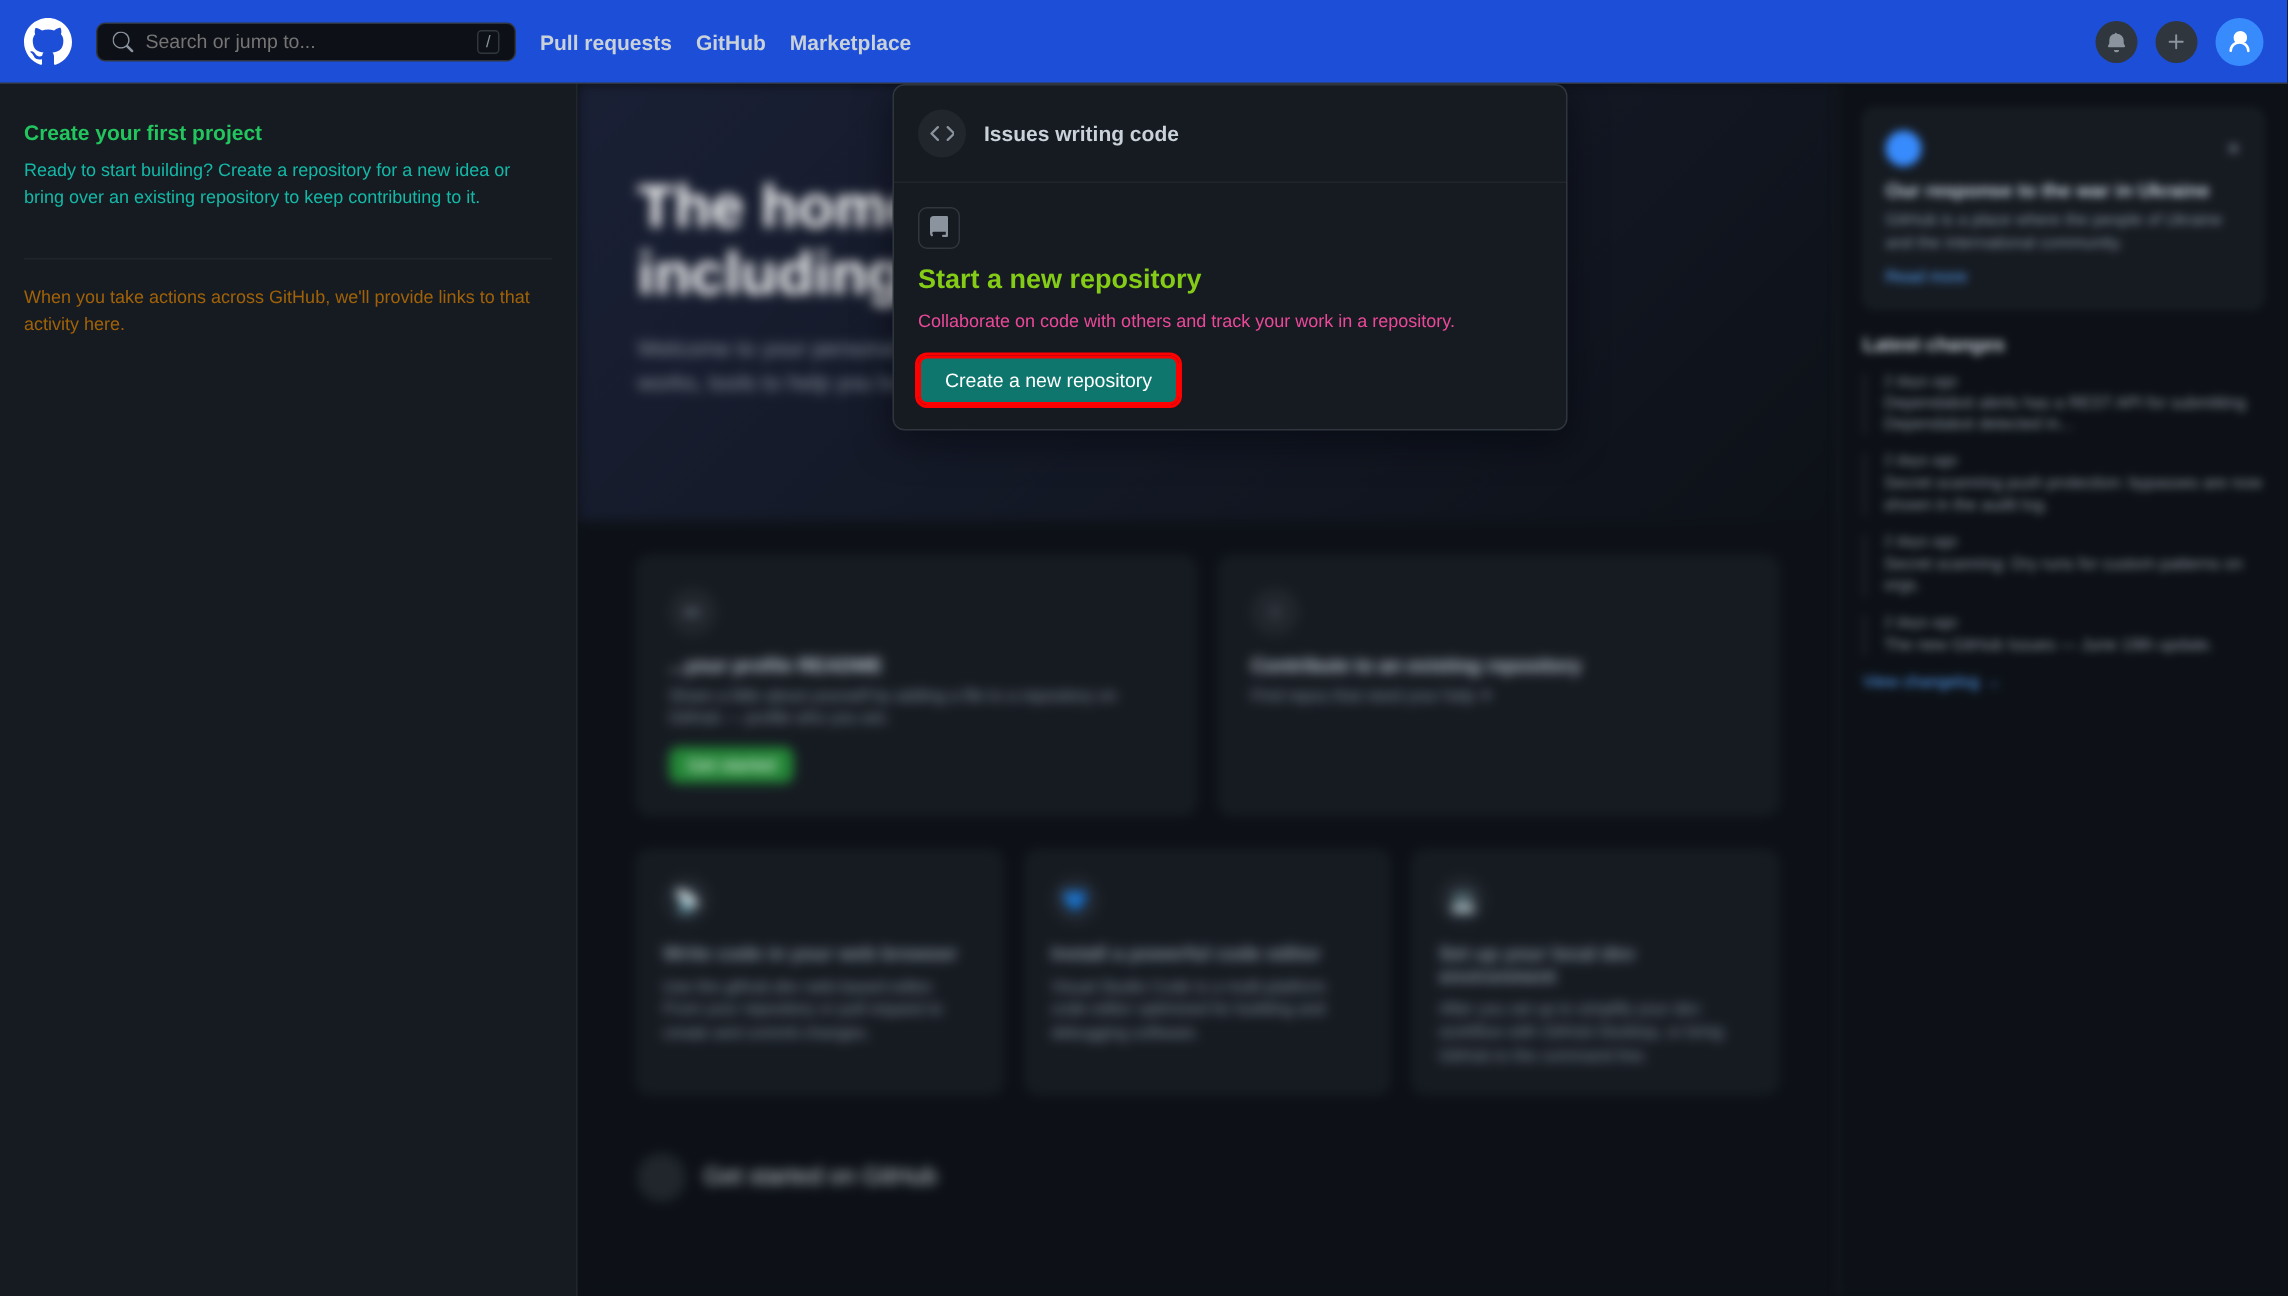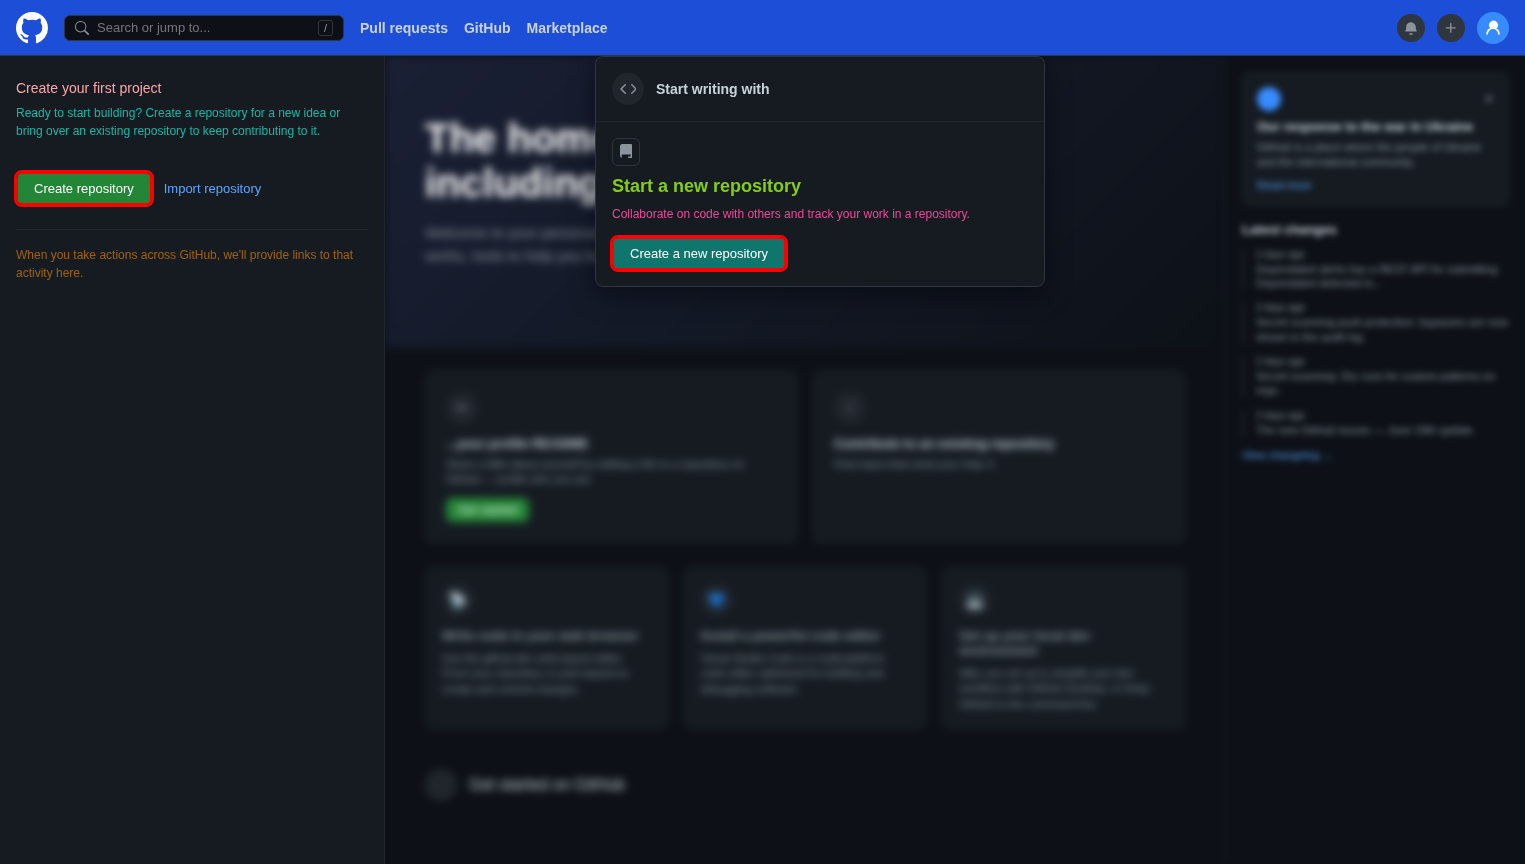--- a/index.html
+++ b/index.html
@@ -111,22 +111,22 @@
       flex-shrink: 0;
       background: #161b22;
       border-right: 1px solid #21262d;
       padding: 24px 16px;
       overflow: hidden;
       position: relative;
       z-index: 5;
     }
     .sidebar-section-title {
       font-size: 14px;
-      font-weight: 400;
-      color: #fca5a5;
+      font-weight: 700;
+      color: #22c55e;
       margin-bottom: 8px;
     }
     .sidebar-description {
       font-size: 12px;
       color: #14b8a6;
       line-height: 1.5;
       margin-bottom: 32px;
     }
     .sidebar-actions {
       display: flex;
@@ -494,24 +494,20 @@
       </svg>
     </div>
   </div>
 </nav>
 
 <div class="main-layout">
 
   <aside class="sidebar">
     <div class="sidebar-section-title">Create your first project</div>
     <div class="sidebar-description">Ready to start building? Create a repository for a new idea or bring over an existing repository to keep contributing to it.</div>
-    <div class="sidebar-actions">
-      <button class="btn-create-repo">Create repository</button>
-      <a class="link-import">Import repository</a>
-    </div>
     <hr class="sidebar-divider">
     <div class="recent-desc">When you take actions across GitHub, we'll provide links to that activity here.</div>
   </aside>
 
   <div class="main-content">
     <div class="main-content-blurred">
 
       <div class="hero-section">
         <div class="hero-title">The home for all developers — including you.</div>
         <div class="hero-desc">Welcome to your personal dashboard, where you can find an introduction to how GitHub works, tools to help you build software, and help</div>
@@ -556,21 +552,21 @@
     </div>
 
     <div class="dropdown-card">
 
       <div class="dropdown-start-code">
         <div class="code-icon-circle">
           <svg width="16" height="16" viewBox="0 0 16 16" fill="#8b949e">
             <path d="M4.72 3.22a.75.75 0 011.06 1.06L2.06 8l3.72 3.72a.75.75 0 11-1.06 1.06L.47 8.53a.75.75 0 010-1.06l4.25-4.25zm6.56 0a.75.75 0 000 1.06L15.06 8l-3.78 3.72a.75.75 0 101.06 1.06l4.25-4.25a.75.75 0 000-1.06l-4.25-4.25a.75.75 0 00-1.06 0z"></path>
           </svg>
         </div>
-        <span class="dropdown-start-code-text">Start writing with</span>
+        <span class="dropdown-start-code-text">Issues writing code</span>
       </div>
 
       <div class="new-repo-card">
         <div class="new-repo-card-icon">
           <svg width="16" height="16" viewBox="0 0 16 16" fill="#8b949e">
             <path d="M2 2.5A2.5 2.5 0 014.5 0h8.75a.75.75 0 01.75.75v12.5a.75.75 0 01-.75.75h-2.5a.75.75 0 110-1.5h1.75v-2h-8a1 1 0 00-.714 1.7.75.75 0 01-1.072 1.05A2.495 2.495 0 012 11.5v-9zm10.5-1V9h-8c-.356 0-.694.074-1 .208V2.5a1 1 0 011-1h8z"></path>
           </svg>
         </div>
         <div class="new-repo-card-title">Start a new repository</div>
         <div class="new-repo-card-desc">Collaborate on code with others and track your work in a repository.</div>

